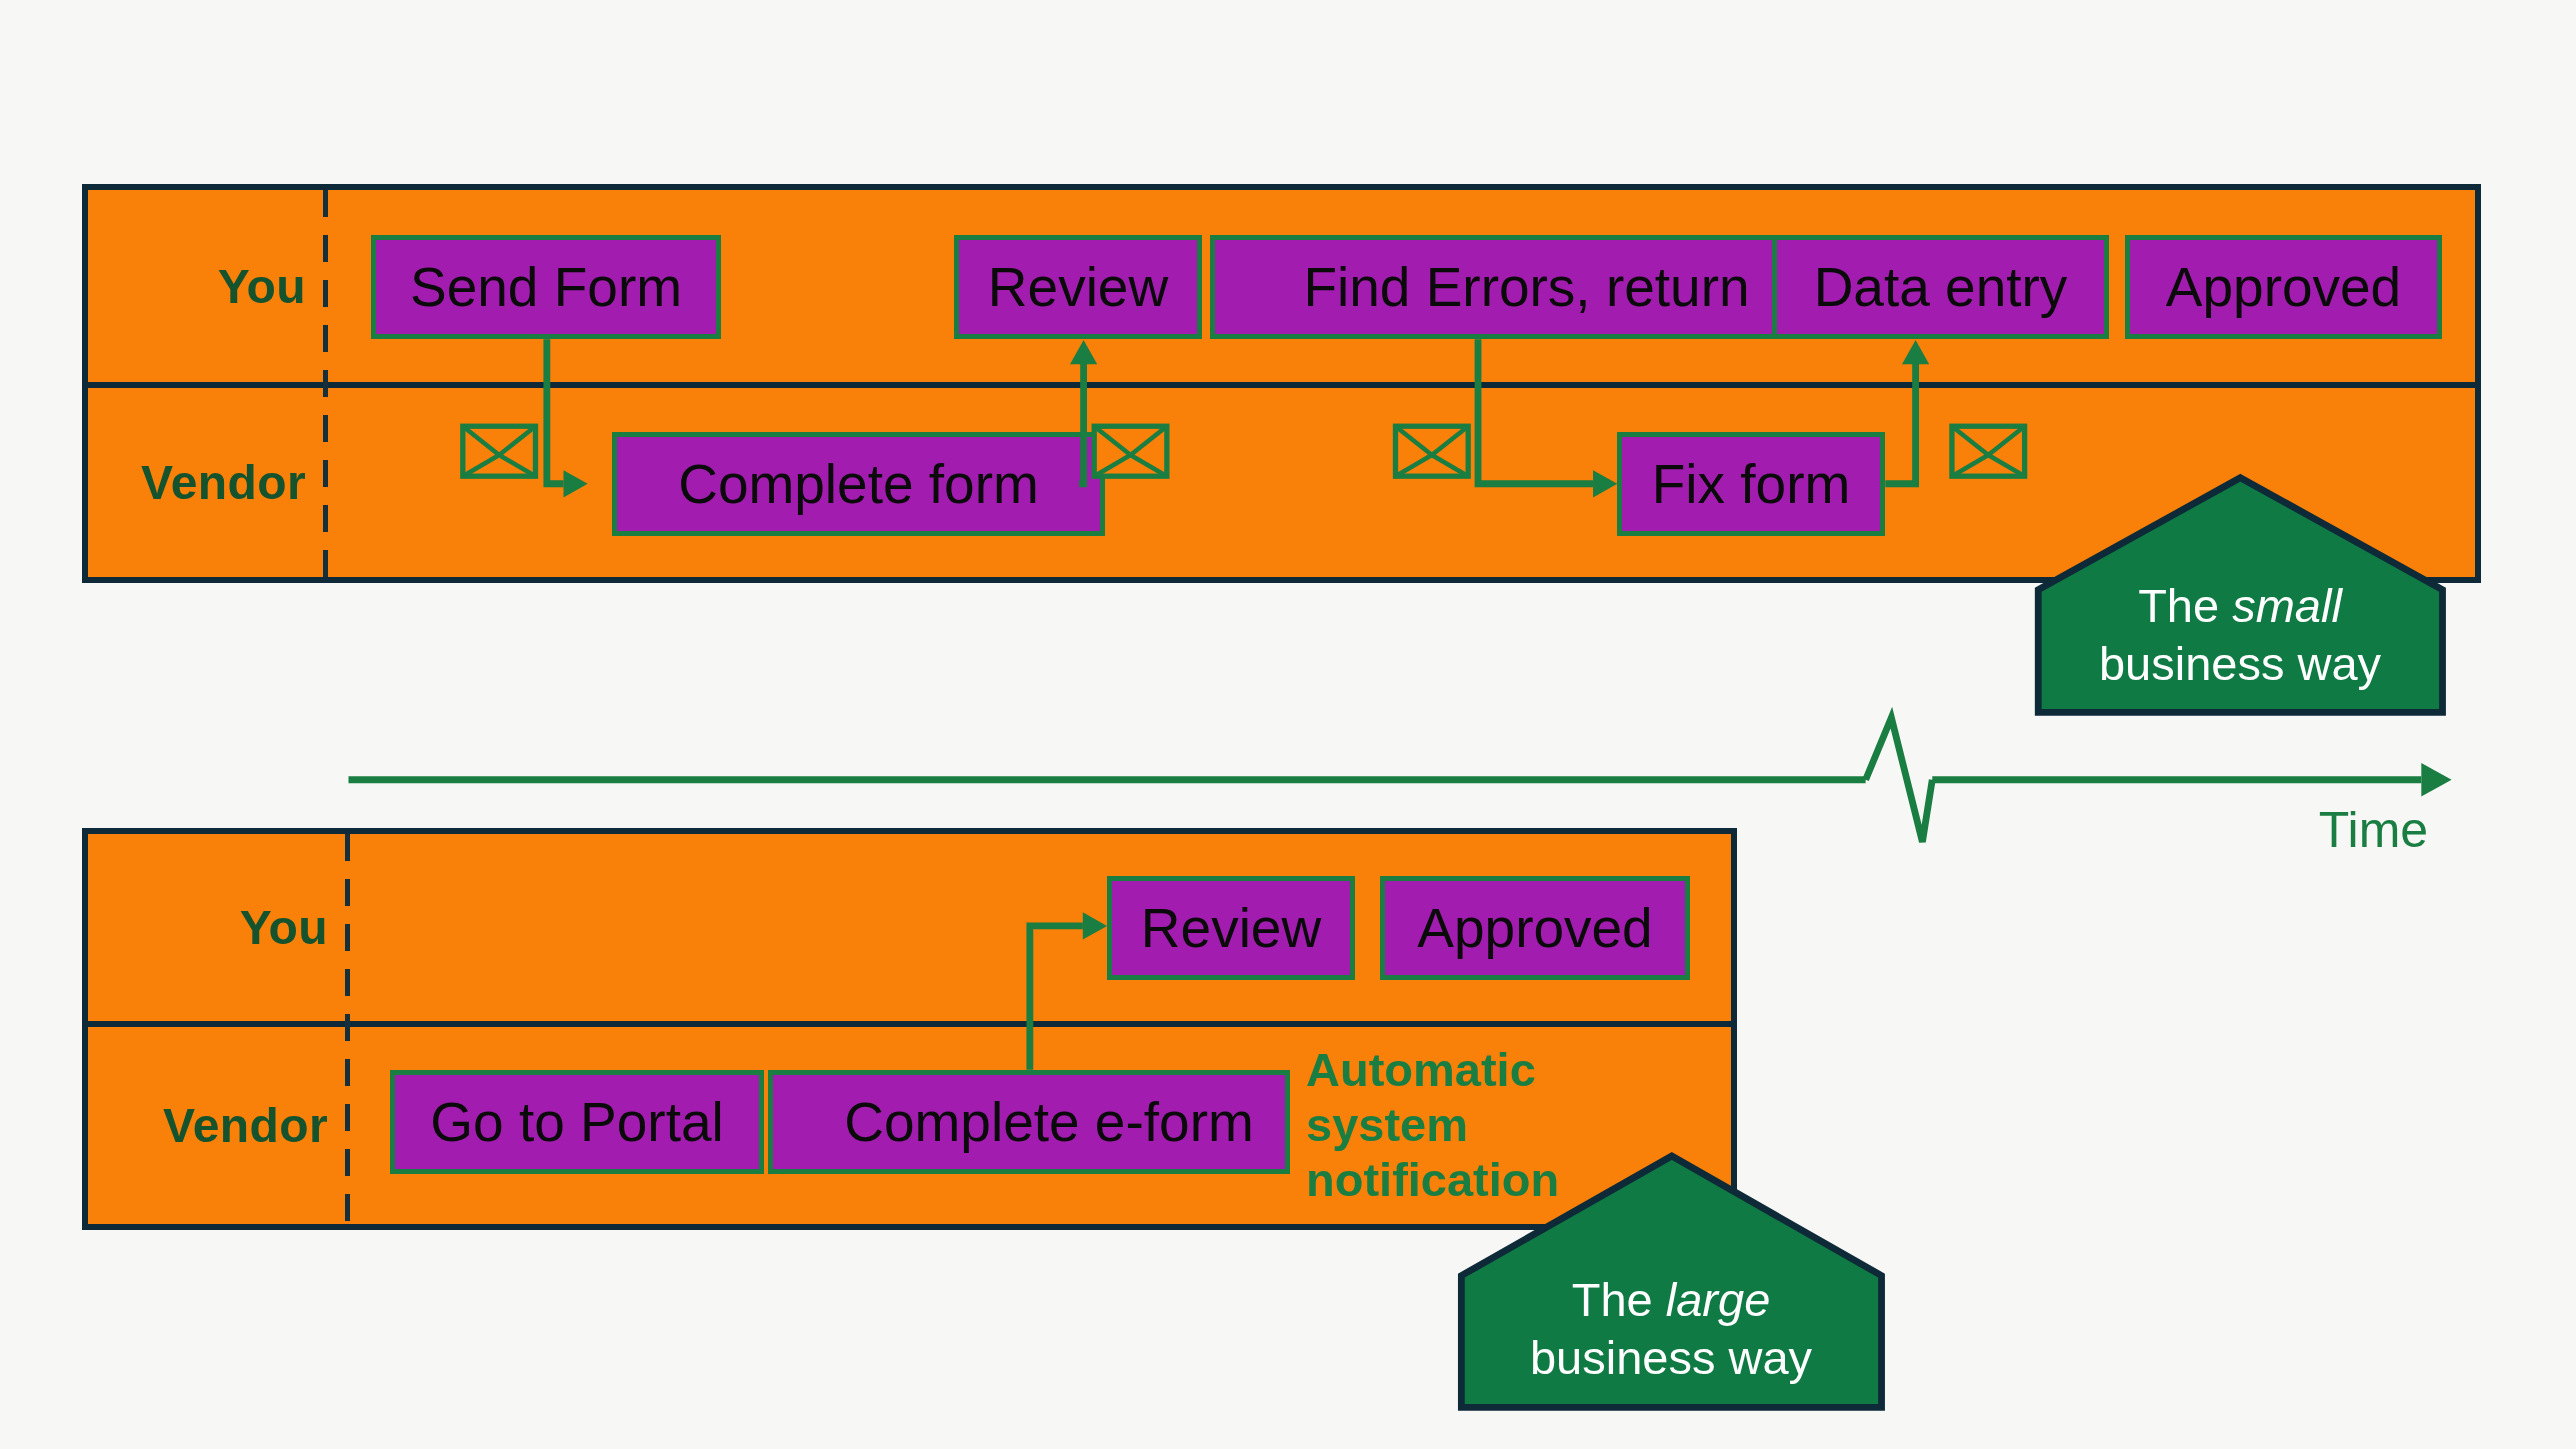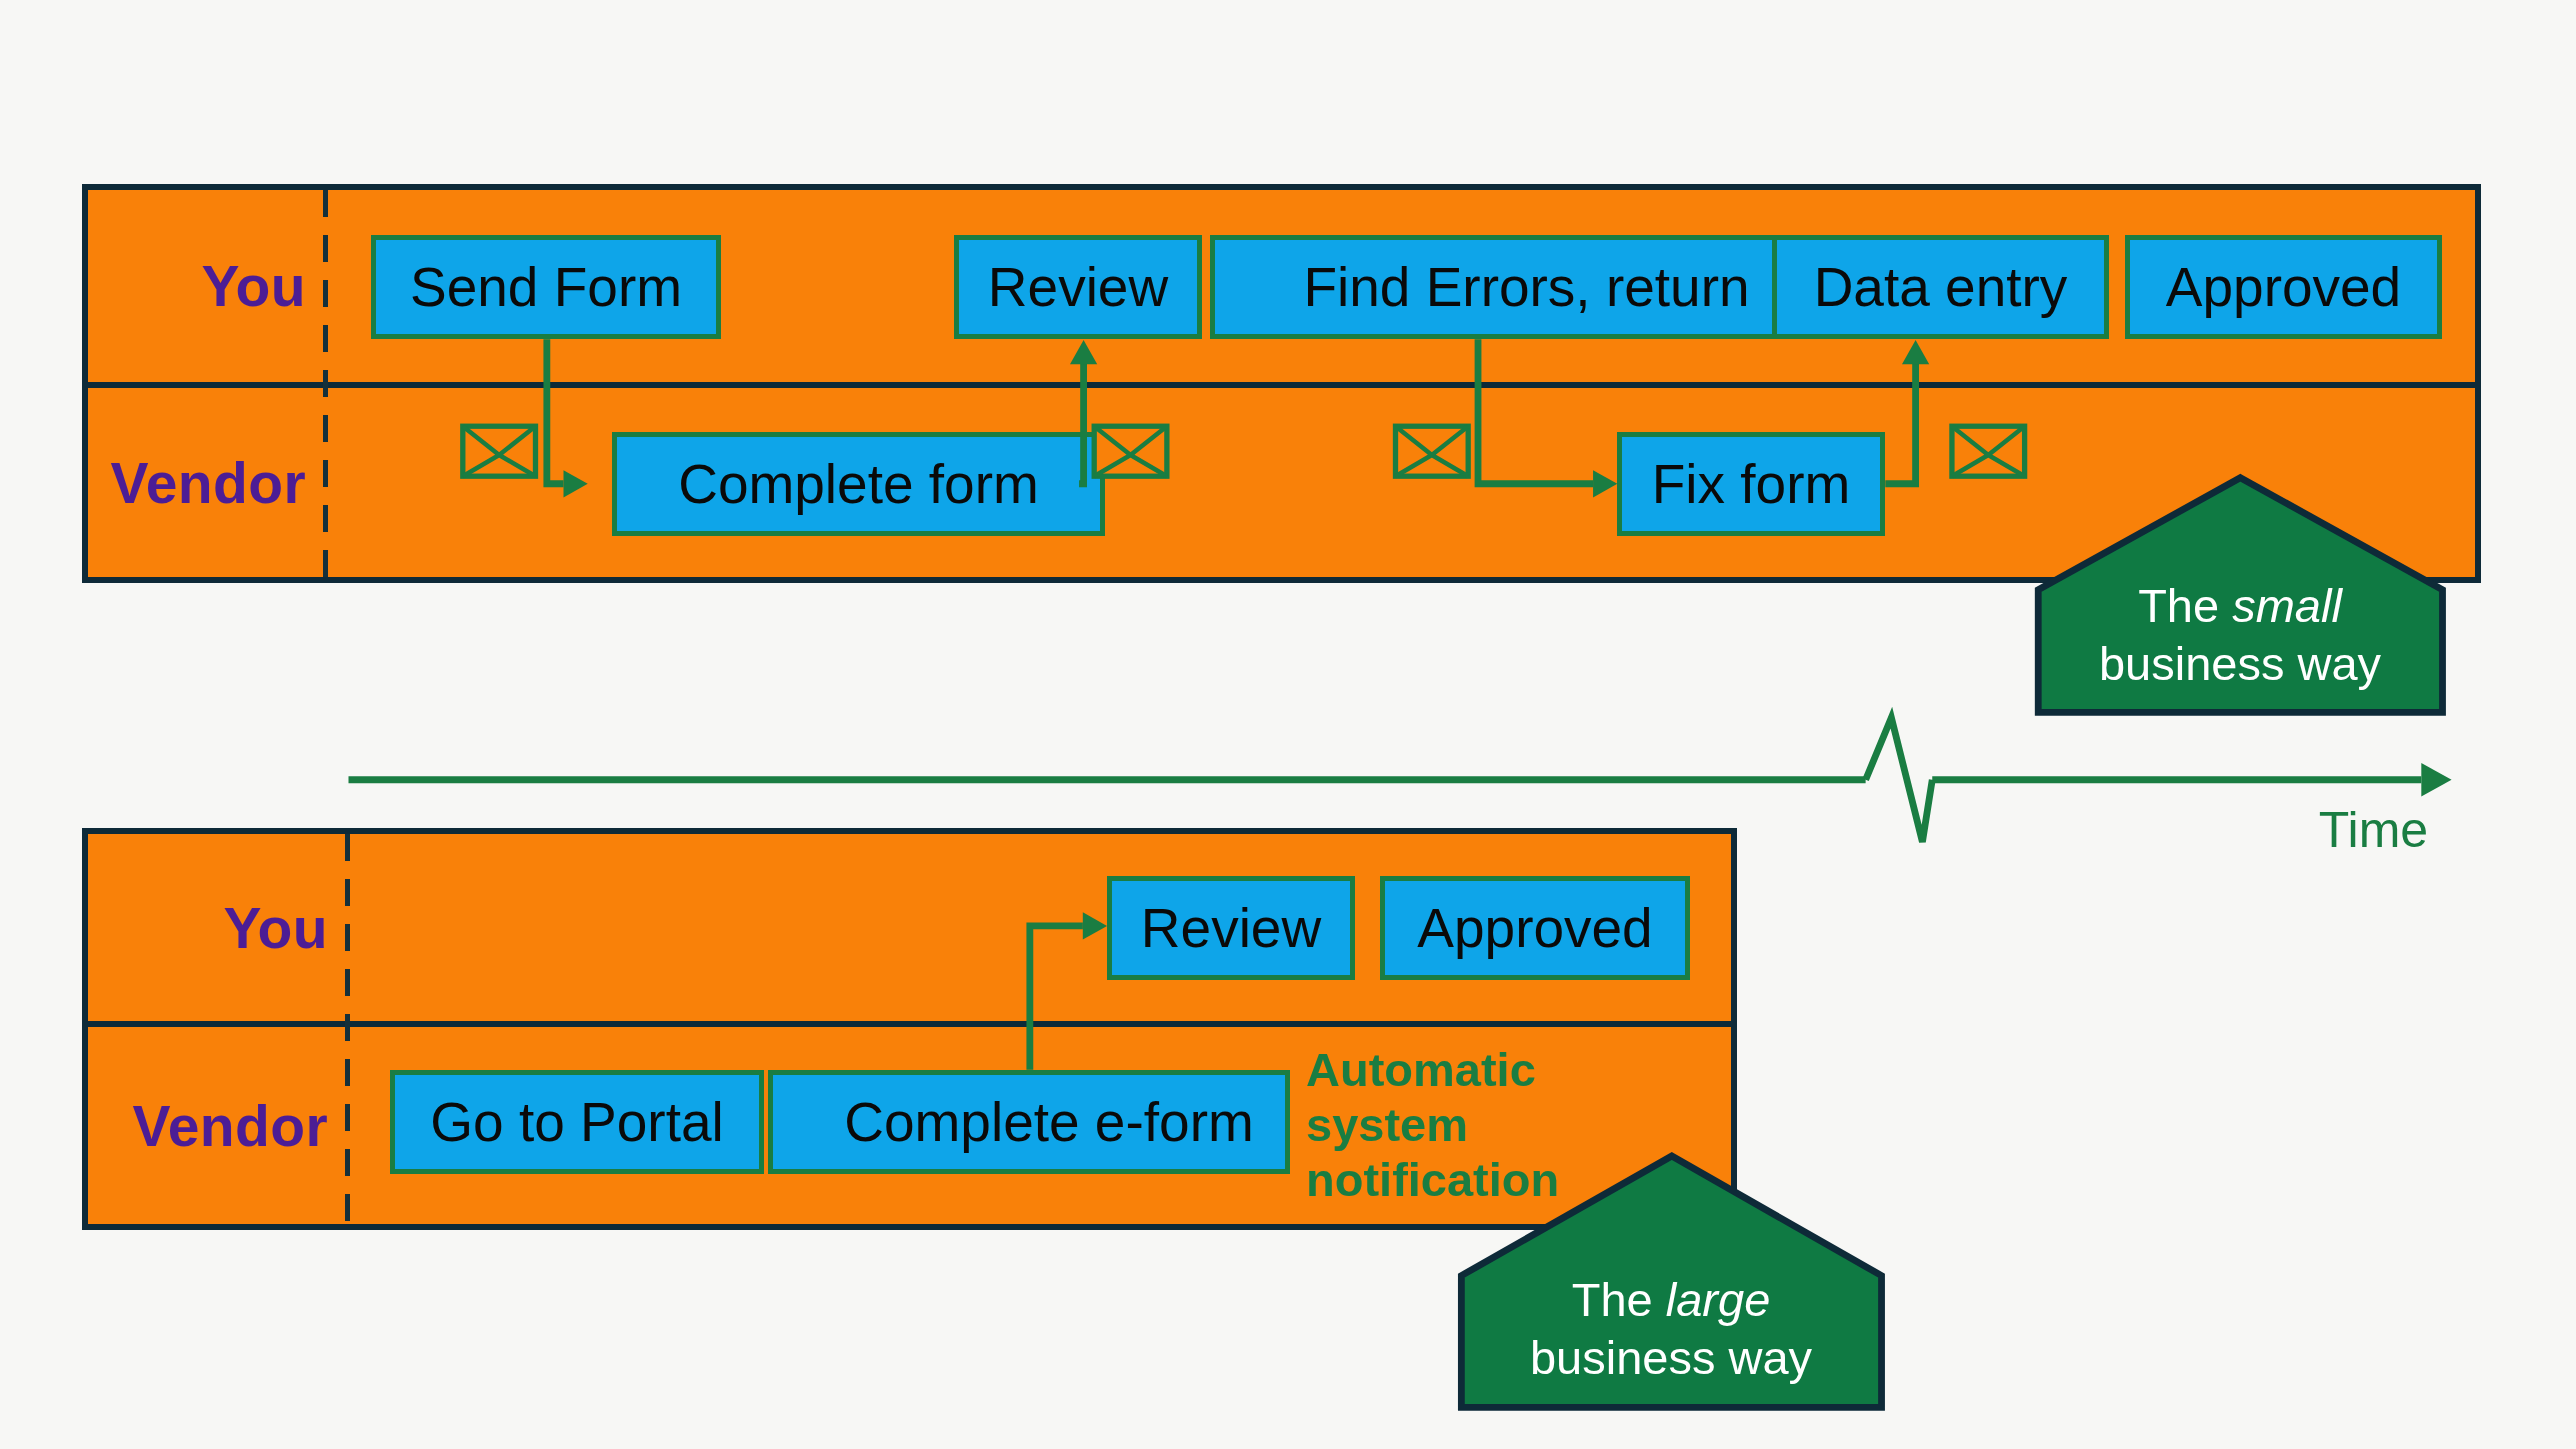--- a/index.html
+++ b/index.html
@@ -10,24 +10,24 @@
   .band{position:absolute;background:#F98109;border:6px solid #0E2A38;box-sizing:border-box;}
   .band-top{left:82px;top:184px;width:2399px;height:399px;}
   .band-bottom{left:82px;top:828px;width:1655px;height:402px;}
   .lane-divider{position:absolute;left:0;right:0;height:6px;background:#0E2A38;}
   .dashed-line{
     position:absolute;top:0;bottom:0;width:5.3px;
     background:repeating-linear-gradient(to bottom,#15303a 0 27px,rgba(0,0,0,0) 27px 45px);
   }
   .lane-label{
     position:absolute;display:flex;align-items:center;justify-content:flex-end;
-    font-size:57px;font-weight:bold;color:#4c1d95;letter-spacing:0.4px;
+    font-size:48px;font-weight:bold;color:#14532d;letter-spacing:0.4px;
   }
   .node{
-    position:absolute;height:104px;background:#0ea5e9;border:5.3px solid #1A7D42;
+    position:absolute;height:104px;background:#a21caf;border:5.3px solid #1A7D42;
     box-sizing:border-box;display:flex;align-items:center;justify-content:center;
     font-size:55px;color:#0a0a0a;white-space:nowrap;
   }
   #overlay{position:absolute;left:0;top:0;width:2576px;height:1449px;pointer-events:none;}
   .flow-line{stroke:#1A7D42;stroke-width:9;fill:none;}
   .flow-head{fill:#1A7D42;stroke:none;}
   .env-rect{fill:#F98109;stroke:#1A7D42;stroke-width:7;}
   .env-fold{stroke:#1A7D42;stroke-width:6;fill:none;}
   .house{fill:#0F7A43;stroke:#0E2A38;stroke-width:9;stroke-linejoin:miter;}
   .house-tag{

